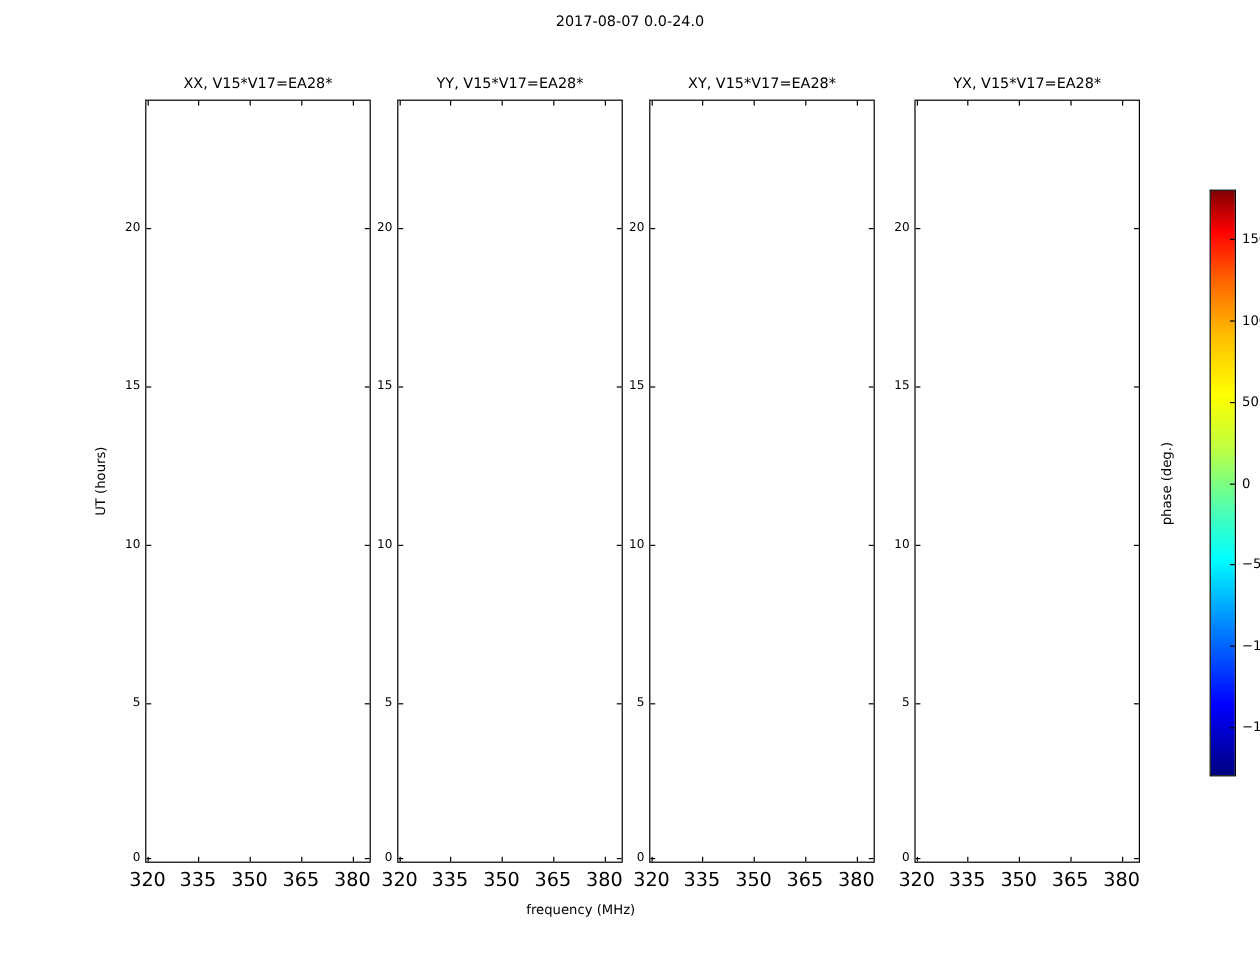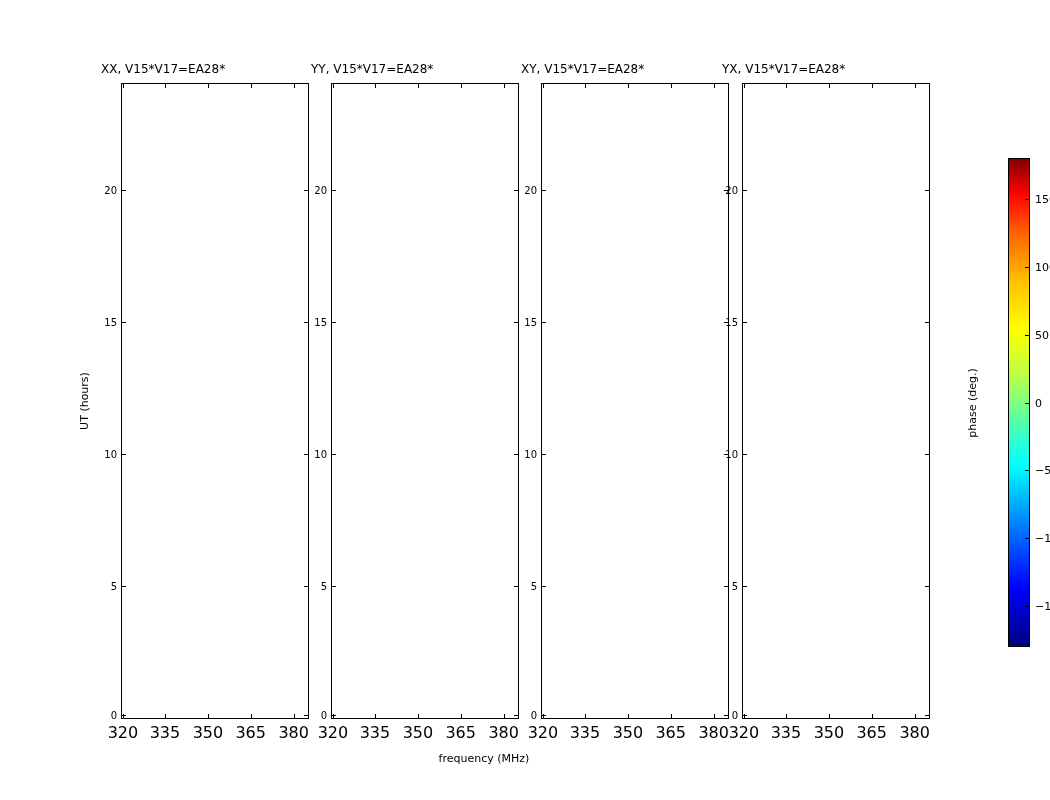--- a/index.html
+++ b/index.html
@@ -43,21 +43,21 @@
     height: 100%;
     border: 1px solid #000000;
     box-sizing: border-box;
     background: #ffffff;
   }
   .panel .axtitle {
     position: absolute;
     bottom: 100%;
     left: -20px;
     width: 228px;
-    text-align: left;
+    text-align: center;
     margin-bottom: 7px;
     font-size: 12px;
     white-space: nowrap;
   }
   
   .ytick {
     position: absolute;
     right: 100%;
     margin-right: 5px;
     transform: translateY(-50%);
@@ -155,20 +155,21 @@
     transform: translate(-50%, -50%) rotate(-90deg);
     font-size: 11px;
     white-space: nowrap;
   }
 </style>
 </head>
 <body>
 
 <div id="figure">
 
+  <div class="suptitle">2017-08-07 0.0-24.0</div>
 
   <div class="panel" style="left:121px;">
     <div class="axtitle">XX, V15*V17=EA28*</div>
     <div class="axes">
 
       <div class="ytickmark" style="top:99.6%;"></div>
         <div class="ytickmark right" style="top:99.6%;"></div>
       <span class="ytick" style="top:99.6%;">0</span>
       <div class="ytickmark" style="top:79.2%;"></div>
         <div class="ytickmark right" style="top:79.2%;"></div>
@@ -266,21 +267,21 @@
       <span class="xtick" style="left:46.2%;">350</span>
       <div class="xtickmark" style="left:69.2%;"></div>
         <div class="xtickmark top" style="left:69.2%;"></div>
       <span class="xtick" style="left:69.2%;">365</span>
       <div class="xtickmark" style="left:92.3%;"></div>
         <div class="xtickmark top" style="left:92.3%;"></div>
       <span class="xtick" style="left:92.3%;">380</span>
     </div>
   </div>
 
-  <div class="panel" style="left:742px;">
+  <div class="panel" style="left:762px;">
     <div class="axtitle">YX, V15*V17=EA28*</div>
     <div class="axes">
       <div class="ytickmark" style="top:99.6%;"></div>
         <div class="ytickmark right" style="top:99.6%;"></div>
       <span class="ytick" style="top:99.6%;">0</span>
       <div class="ytickmark" style="top:79.2%;"></div>
         <div class="ytickmark right" style="top:79.2%;"></div>
       <span class="ytick" style="top:79.2%;">5</span>
       <div class="ytickmark" style="top:58.3%;"></div>
         <div class="ytickmark right" style="top:58.3%;"></div>

